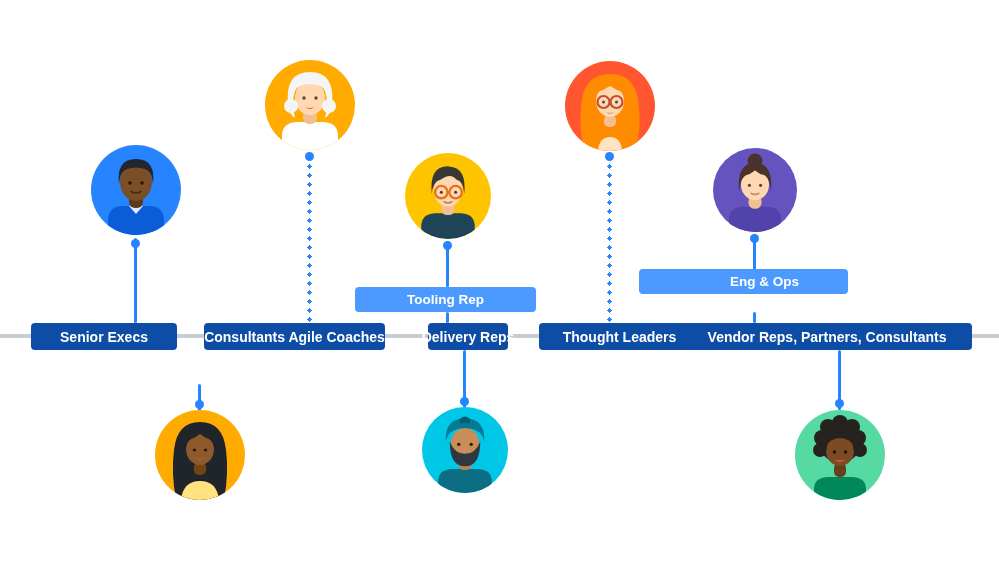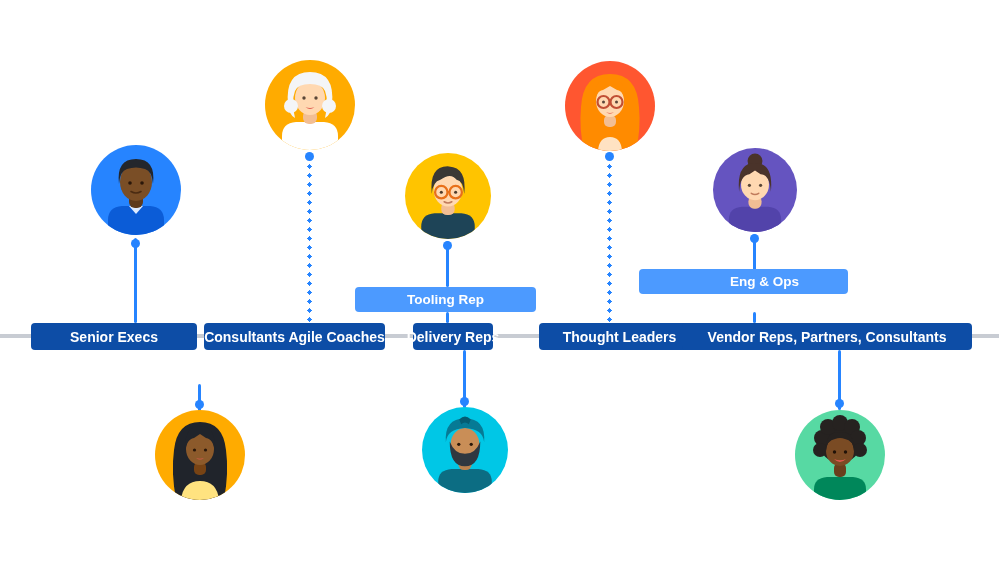--- a/index.html
+++ b/index.html
@@ -54,23 +54,23 @@
 
   <div class="conn" style="left:198px; top:384px; height:27px;"></div>
   <div class="dot" style="left:195px; top:400px;"></div>
 
   <div class="conn" style="left:463px; top:350px; height:58px;"></div>
   <div class="dot" style="left:460px; top:397px;"></div>
 
   <div class="conn" style="left:838px; top:350px; height:60px;"></div>
   <div class="dot" style="left:835px; top:399px;"></div>
 
-  <div class="tl-label" style="left:31px;  width:166px;">Senior Execs</div>
+  <div class="tl-label" style="left:31px;  width:146px;">Senior Execs</div>
   <div class="tl-label" style="left:204px; width:181px;">Consultants Agile Coaches</div>
-  <div class="tl-label" style="left:413px; width:80px;">Delivery Reps</div>
+  <div class="tl-label" style="left:428px; width:80px;">Delivery Reps</div>
   <div class="tl-label" style="left:539px; width:161px;text-align:center;">Thought Leaders</div>
   <div class="tl-label" style="left:682px; width:290px;">Vendor Reps, Partners, Consultants</div>
 
   <div class="sub-label" style="left:355px; top:287px; width:181px;">Tooling Rep</div>
   <div class="sub-label" style="left:639px; top:269px; width:167px;padding-left:42px;">Eng &amp; Ops</div>
 
   <svg class="avatar" style="left:91px; top:145px;" width="90" height="90" viewBox="0 0 90 90">
     <defs>
         <clipPath id="clip1">
           <circle cx="45" cy="45" r="45"></circle>

